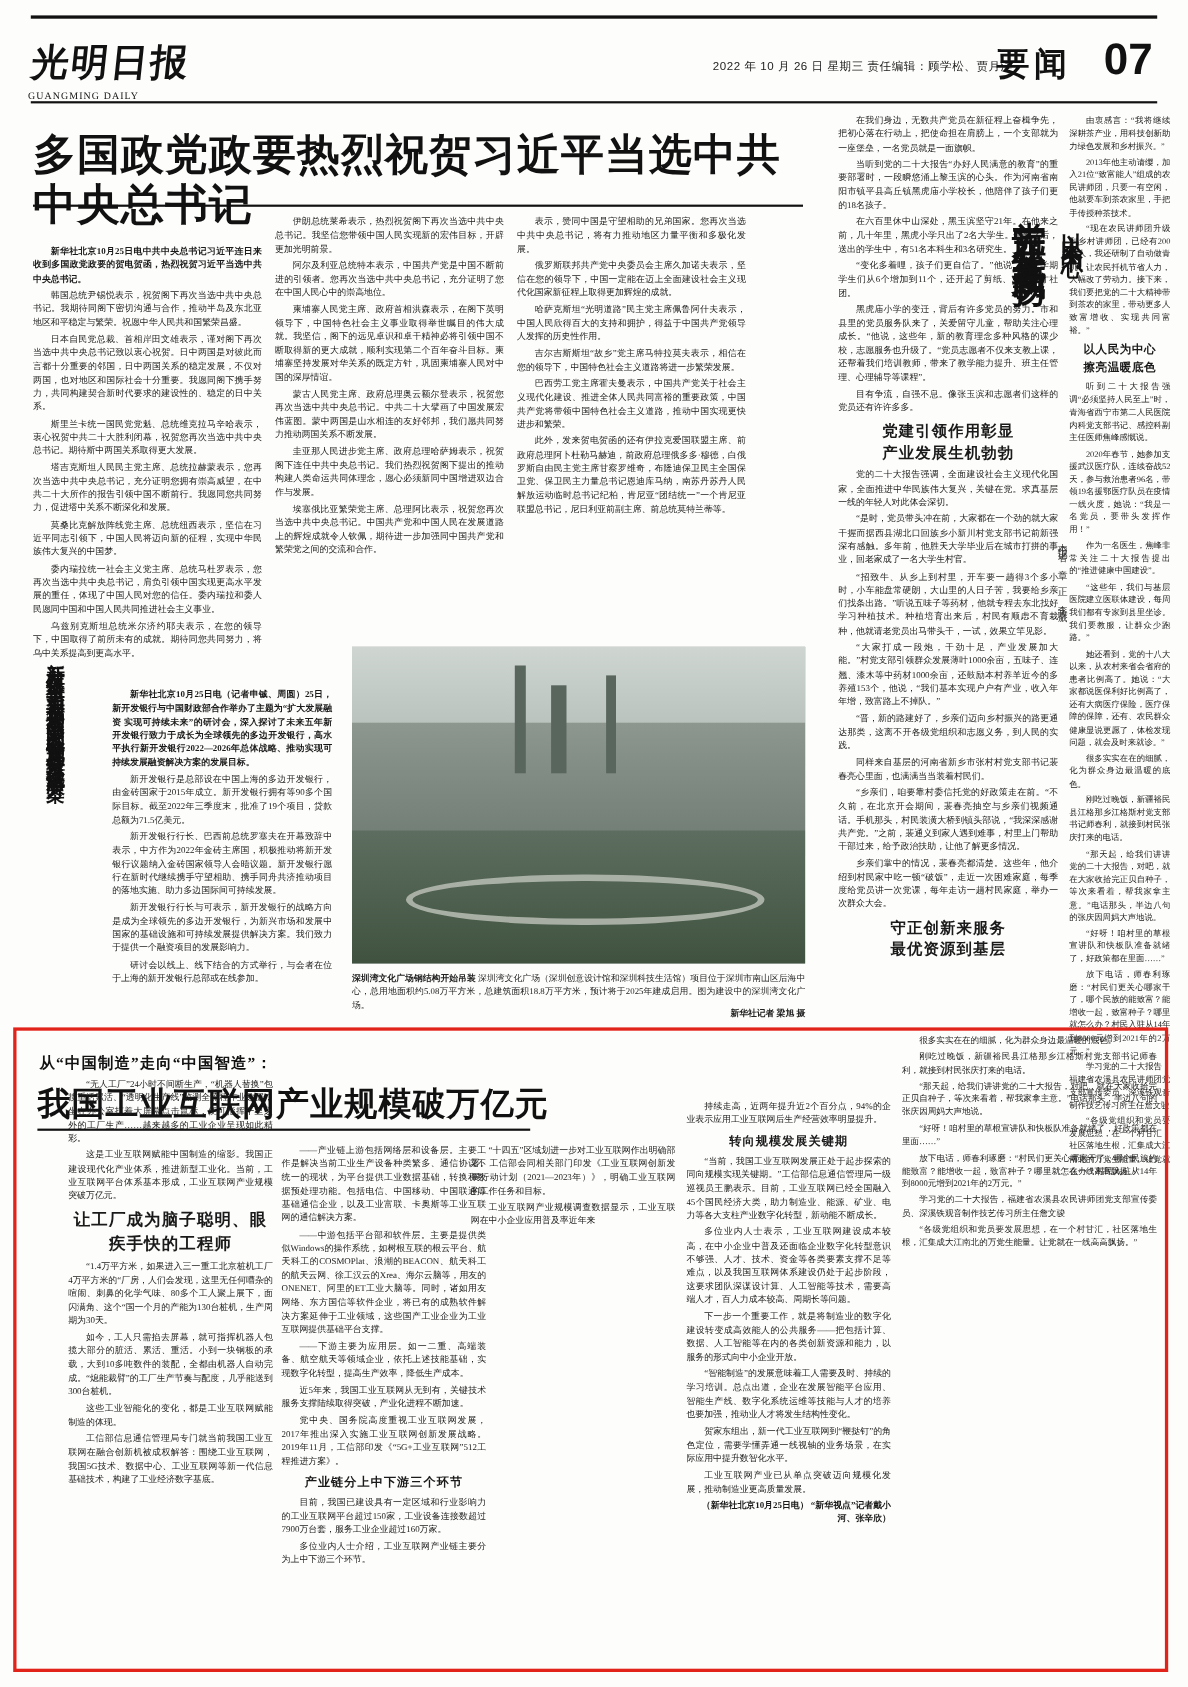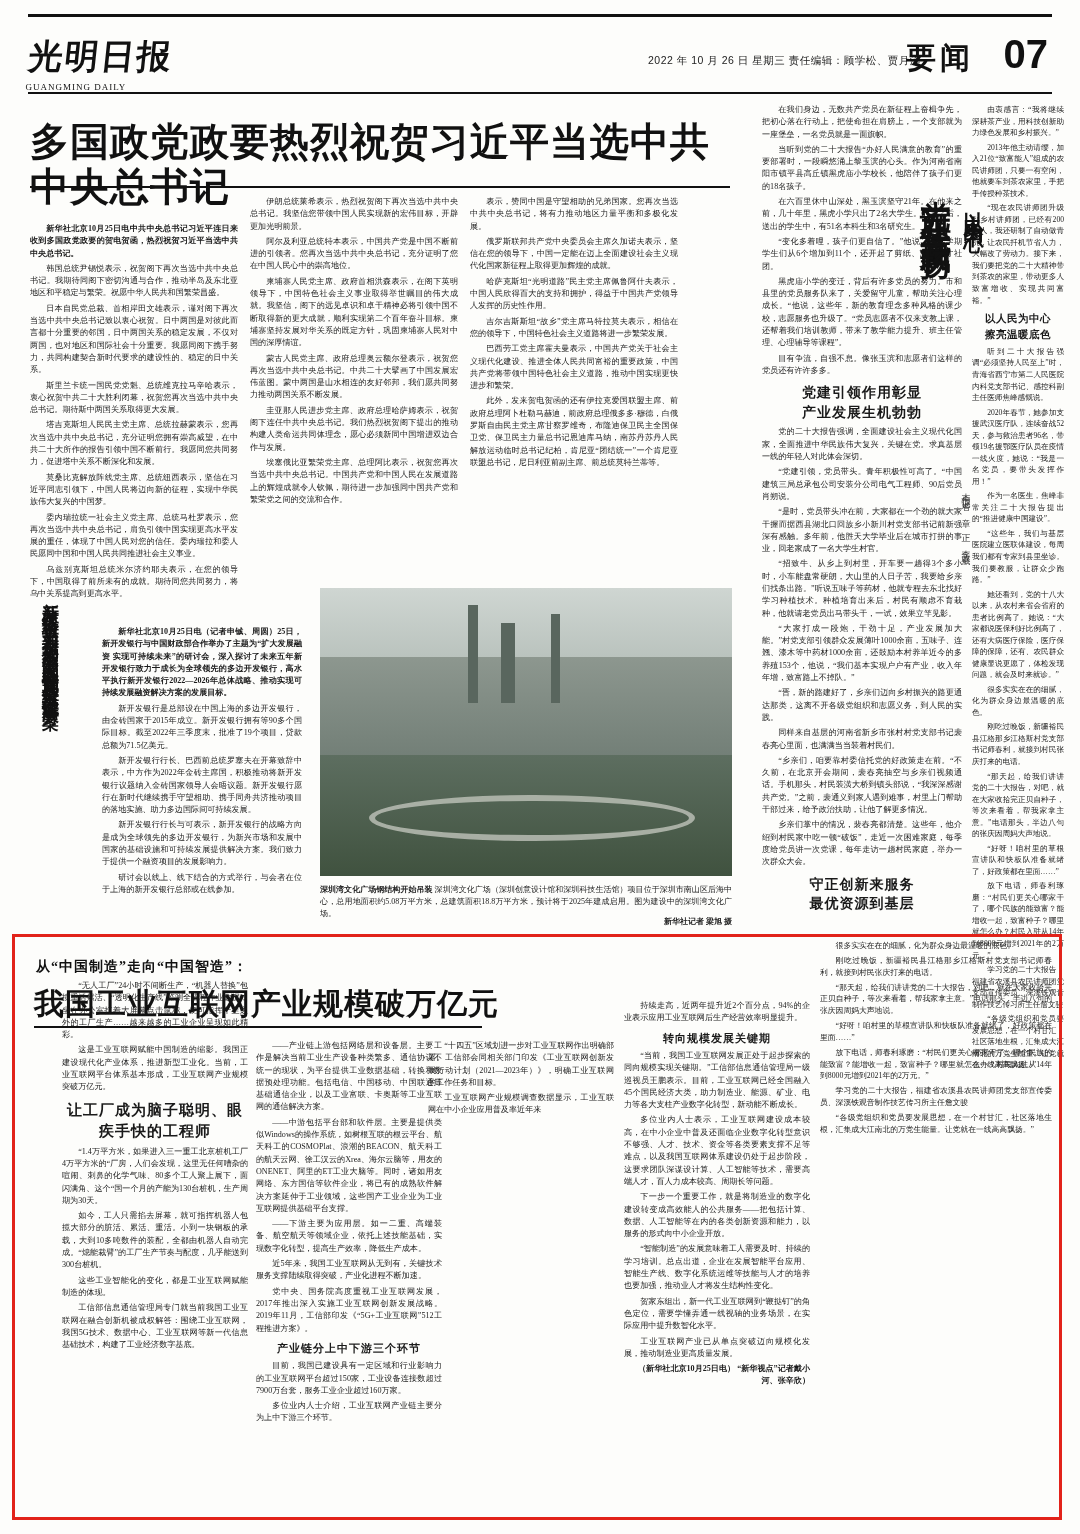--- a/index.html
+++ b/index.html
@@ -103,21 +103,20 @@
   <div class="col" style="left:762px;top:104px;width:200px;height:790px;">
     <p>在我们身边，无数共产党员在新征程上奋楫争先，把初心落在行动上，把使命担在肩膀上，一个支部就为一座堡垒，一名党员就是一面旗帜。</p>
     <p>当听到党的二十大报告“办好人民满意的教育”的重要部署时，一段瞬悠涌上黎玉滨的心头。作为河南省南阳市镇平县高丘镇黑虎庙小学校长，他陪伴了孩子们更的18名孩子。</p>
     <p>在六百里休中山深处，黑玉滨坚守21年。在他来之前，几十年里，黑虎小学只出了2名大学生。他来之后，送出的学生中，有51名本科生和3名研究生。</p>
     <p>“变化多着哩，孩子们更自信了。”他说，这个学期学生们从6个增加到11个，还开起了剪纸、演讲口才社团。</p>
     <p>黑虎庙小学的变迁，背后有许多党员的努力。市和县里的党员服务队来了，关爱留守儿童，帮助关注心理成长。“他说，这些年，新的教育理念多种风格的课少校，志愿服务也升级了。“党员志愿者不仅来支教上课，还帮着我们培训教师，带来了教学能力提升、班主任管理、心理辅导等课程”。</p>
     <p>目有争流，自强不息。像张玉滨和志愿者们这样的党员还有许许多多。</p>
     <div class="sub-h" style="white-space:pre-line;">党建引领作用彰显
 产业发展生机勃勃</div>
     <p>党的二十大报告强调，全面建设社会主义现代化国家，全面推进中华民族伟大复兴，关键在党。求真基层一线的年轻人对此体会深切。</p>
-    <p>“党建引领，党员带头。青年积极性可高了。“中国建筑三局总承包公司安装分公司电气工程师、90后党员肖朔说。</p>
     <p>“是时，党员带头冲在前，大家都在一个劲的就大家干握而据西县湖北口回族乡小新川村党支部书记前新强深有感触。多年前，他胜天大学毕业后在城市打拼的事业，回老家成了一名大学生村官。</p>
     <p>“招致牛、从乡上到村里，开车要一趟得3个多小时，小车能盘常硬朗，大山里的人日子苦，我要给乡亲们找条出路。”听说五味子等药材，他就专程去东北找好学习种植技术。种植培育出来后，村民有顺虑不育栽种，他就请老党员出马带头干，一试，效果立竿见影。</p>
     <p>“大家打成一段炮，干劲十足，产业发展加大能。”村党支部引领群众发展薄叶1000余亩，五味子、连翘、漆木等中药材1000余亩，还鼓励本村养羊近今的多养殖153个，他说，“我们基本实现户户有产业，收入年年增，致富路上不掉队。”</p>
     <p>“晋，新的路建好了，乡亲们迈向乡村振兴的路更通达那类，这离不开各级党组织和志愿义务，到人民的实践。</p>
     <p>同样来自基层的河南省新乡市张村村党支部书记裴春亮心里面，也满满当当装着村民们。</p>
     <p>“乡亲们，咱要靠村委信托党的好政策走在前。“不久前，在北京开会期间，裴春亮抽空与乡亲们视频通话。手机那头，村民装潢大桥到镇头部说，“我深深感谢共产党。”之前，裴通义到家人遇到难事，村里上门帮助干部过来，给予政治扶助，让他了解更多情况。</p>
     <p>乡亲们掌中的情况，裴春亮都清楚。这些年，他介绍到村民家中吃一顿“破饭”，走近一次困难家庭，每季度给党员讲一次党课，每年走访一趟村民家庭，举办一次群众大会。</p>
     <div class="sub-h" style="white-space:pre-line;">守正创新来服务
 最优资源到基层</div>
   </div>

